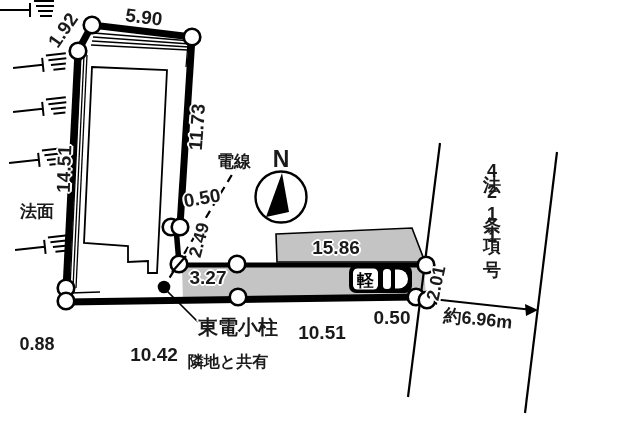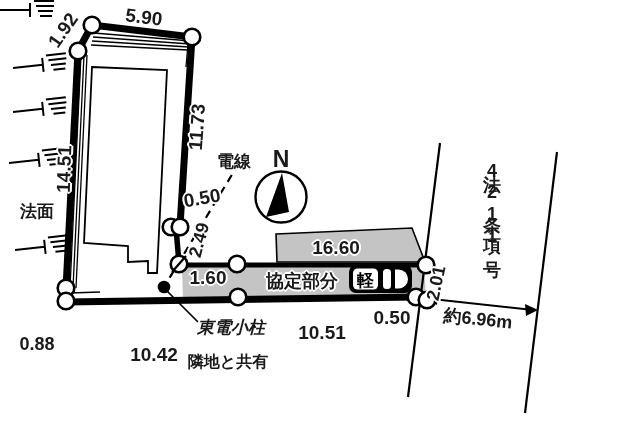--- a/index.html
+++ b/index.html
@@ -123,24 +123,23 @@
   <div class="lbl dim" style="left:63px;top:30px;transform:translate(-50%,-50%) rotate(-55deg);">1.92</div>
   <div class="lbl dim" style="left:144px;top:17px;transform:translate(-50%,-50%) rotate(7deg);">5.90</div>
   <div class="lbl dim" style="left:197px;top:127px;transform:translate(-50%,-50%) rotate(-86deg);">11.73</div>
   <div class="lbl dim" style="left:64px;top:169px;transform:translate(-50%,-50%) rotate(-88deg);">14.51</div>
   <div class="lbl jp" style="left:37px;top:211px;text-align:center;">法面</div>
   <div class="lbl dim" style="left:37px;top:297px;font-size:18px;margin-top:47px;">0.88</div>
   <div class="lbl dim" style="left:154px;top:314px;margin-top:40px;">10.42</div>
   <div class="lbl jp" style="left:234px;top:161px;">電線</div>
   <div class="lbl dim" style="left:202px;top:198px;transform:translate(-50%,-50%) rotate(-10deg);">0.50</div>
   <div class="lbl dim" style="left:199px;top:240px;font-size:18px;transform:translate(-50%,-50%) rotate(-75deg);">2.49</div>
-  <div class="lbl dim" style="left:208px;top:277px;">1.60</div>
-  <div class="lbl jp" style="left:231px;top:327px;font-size:17px;font-style:italic;">東電小柱</div>
+  <div class="lbl dim" style="left:208px;top:277px;">3.27</div>
+  <div class="lbl jp" style="left:238px;top:327px;font-size:20px;">東電小柱</div>
   <div class="lbl jp" style="left:228px;top:362px;font-size:16px;text-align:center;">隣地と共有</div>
-  <div class="lbl dim" style="left:336px;top:247px;">16.60</div>
-  <div class="lbl jp" style="left:302px;top:281px;font-size:18px;">協定部分</div>
+  <div class="lbl dim" style="left:336px;top:247px;">15.86</div>
   <div class="lbl dim" style="left:322px;top:312px;margin-top:20px;">10.51</div>
   <div class="lbl dim" style="left:392px;top:317px;">0.50</div>
   <div class="lbl dim" style="left:436px;top:283px;font-size:18px;transform:translate(-50%,-50%) rotate(-78deg);">2.01</div>
   <div class="lbl dim" style="left:478px;top:319px;font-size:18px;transform:translate(-50%,-50%) rotate(6deg);">約6.96m</div>
   <div class="vert" style="left:483px;top:160px;">法42条1項1号</div>
   <div class="lbl north" style="left:281px;top:159px;">N</div>
 </div>
 
 </body></html>

